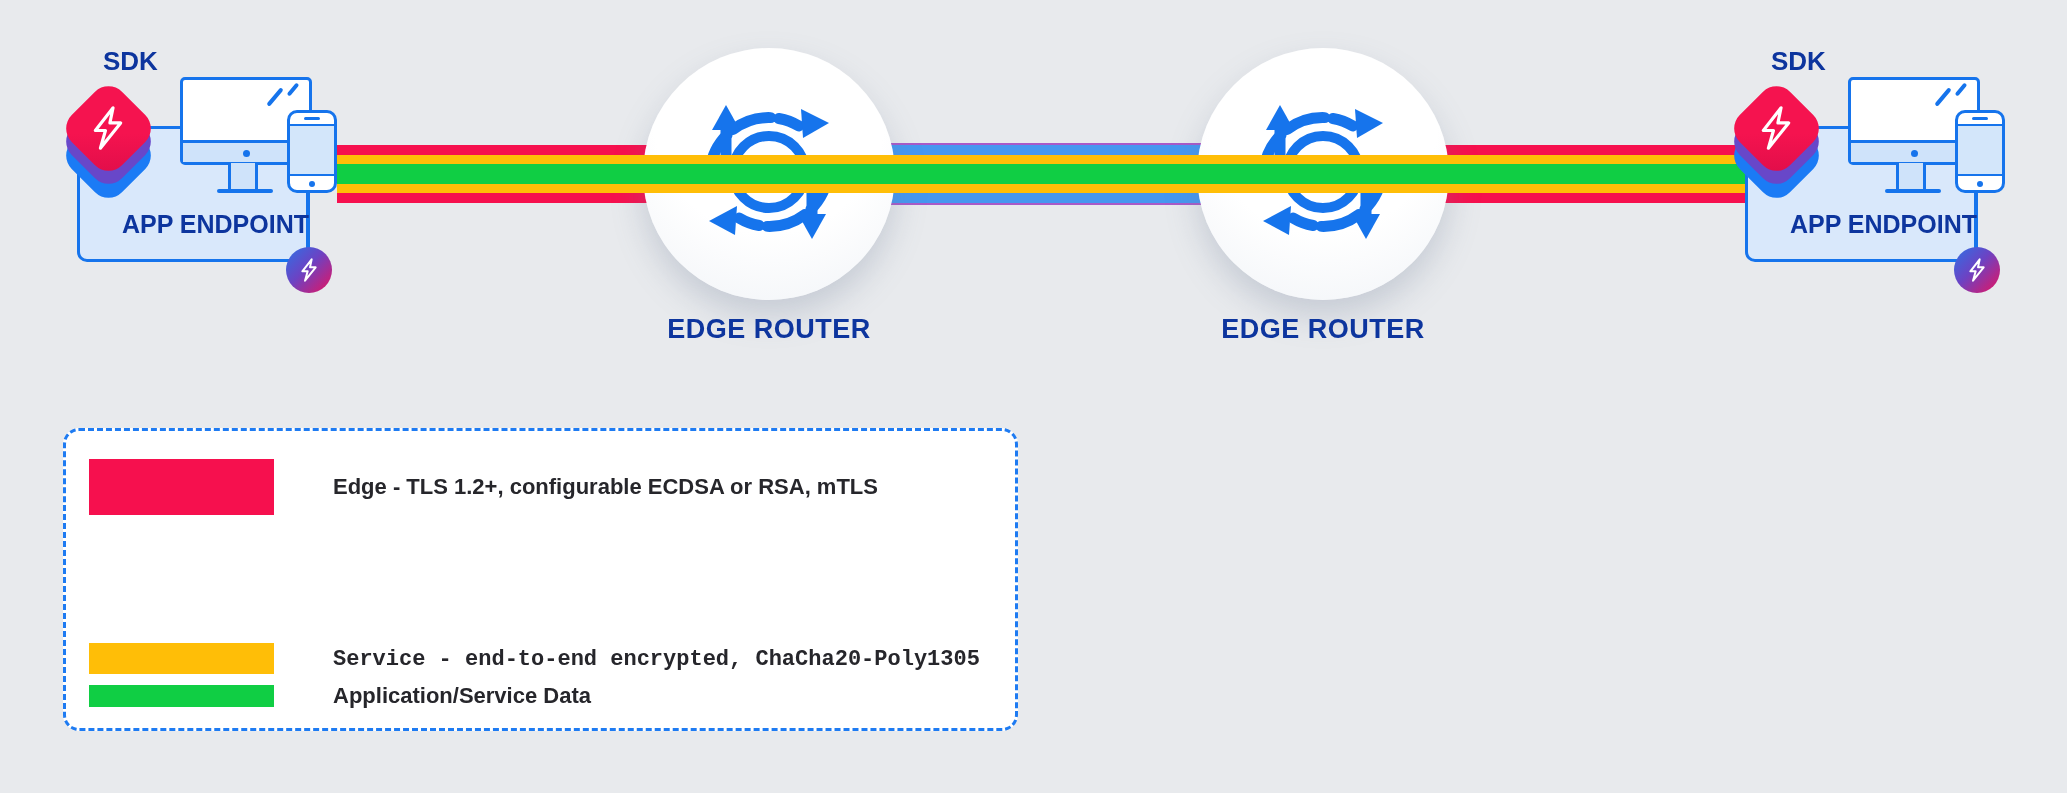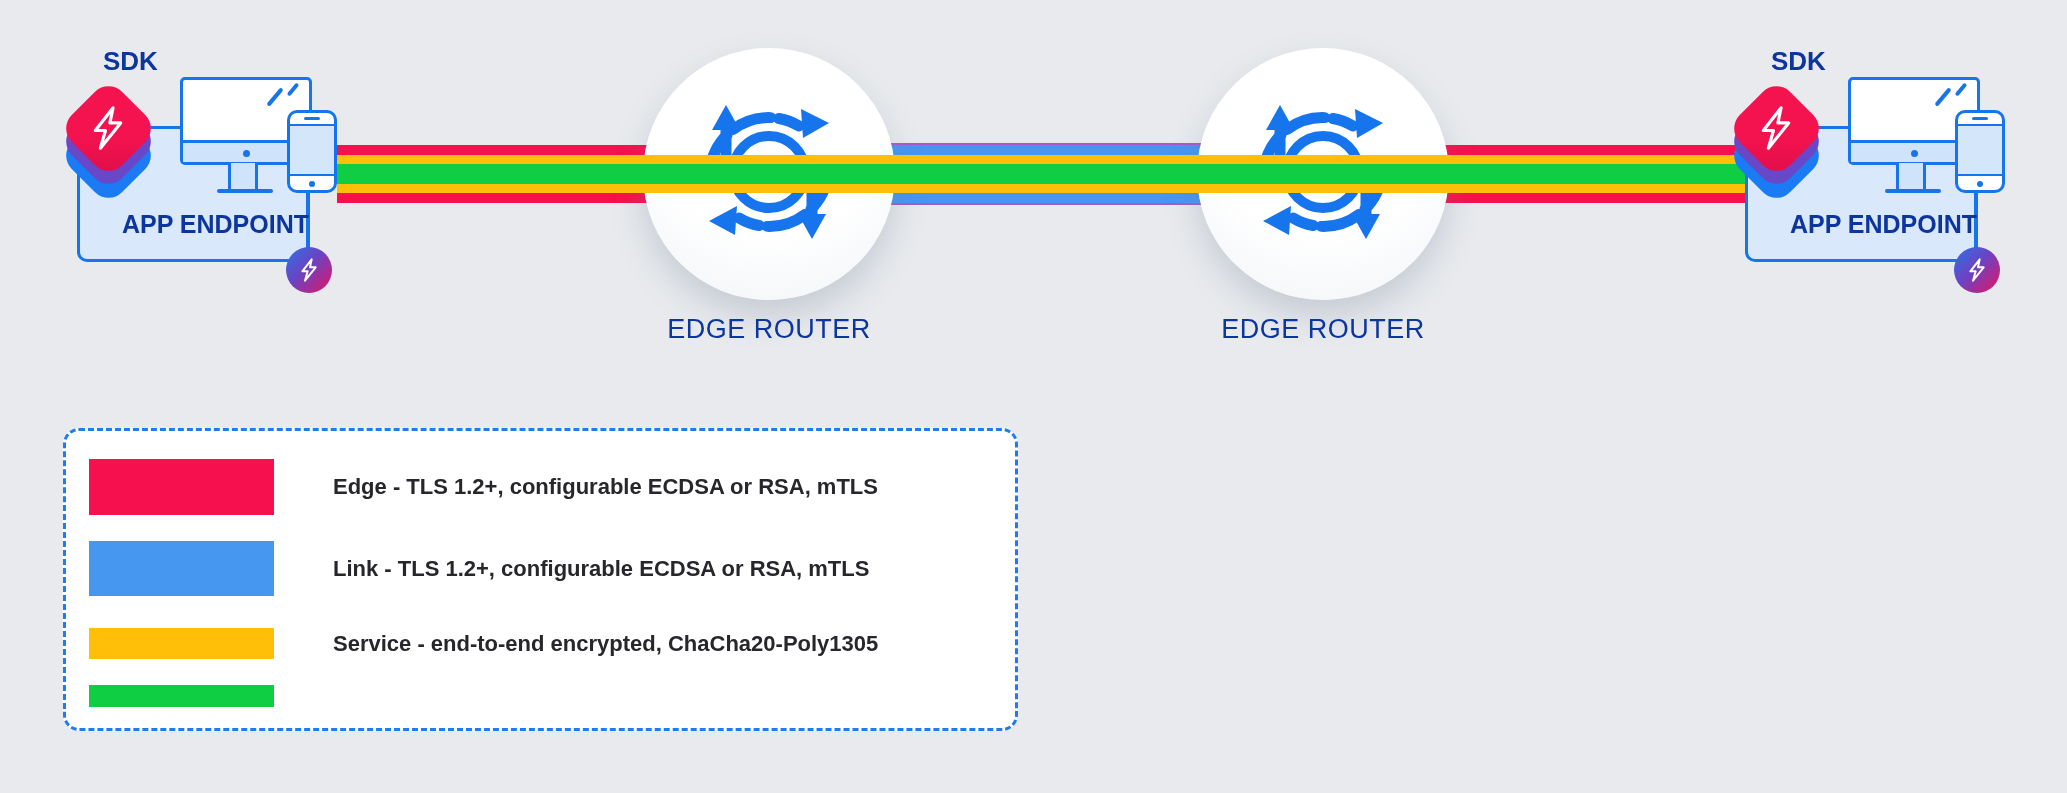--- a/index.html
+++ b/index.html
@@ -15,21 +15,21 @@
   .stripe.link.bottom{box-shadow:0 2px 0 var(--c-link-edge-purple);}
   .stripe.service{background:var(--c-service);height:9px;}
   .stripe.data{background:var(--c-data);height:20px;}
 
   
   .router-circle{position:absolute;width:252px;height:252px;border-radius:50%;z-index:2;
     background:radial-gradient(circle at 50% 28%, #ffffff 52%, #f0f3f7 100%);
     box-shadow:0 16px 32px rgba(110,125,150,.28);}
   .router-icon{position:absolute;left:46px;top:44px;width:160px;height:160px;}
   .router-label{position:absolute;top:314px;width:300px;text-align:center;
-    color:var(--c-navy);font-size:27px;font-weight:400;letter-spacing:.5px;z-index:2;}
+    color:var(--c-navy);font-size:27px;font-weight:700;letter-spacing:.5px;z-index:2;}
 
   
   .endpoint{position:absolute;top:50px;width:270px;height:270px;z-index:5;}
   .sdk-label{position:absolute;left:6px;top:-4px;color:var(--c-navy);font-size:26px;font-weight:600;margin-left:20px;}
   .ep-box{position:absolute;left:0;top:76px;width:232px;height:136px;background:var(--c-box-fill);
     border:3px solid var(--c-icon-blue);border-radius:10px;box-sizing:border-box;z-index:1;}
   .ep-label{position:absolute;left:0;top:160px;width:232px;text-align:right;
     color:var(--c-navy);font-size:25px;font-weight:600;z-index:2;}
 
   .monitor{position:absolute;left:103px;top:27px;width:132px;height:88px;background:#fff;
@@ -69,21 +69,21 @@
 
   
   .legend{position:absolute;left:63px;top:428px;width:955px;height:303px;background:#fff;
     border:3px dashed var(--c-dash-blue);border-radius:16px;box-sizing:border-box;z-index:4;}
   .lg-row{position:absolute;left:23px;}
   .lg-swatch{position:absolute;left:0;top:0;width:185px;}
   .lg-label{position:absolute;left:244px;top:50%;transform:translateY(-50%);white-space:nowrap;
     color:#26262B;font-size:22px;font-weight:600;}
   .lg-r0{top:28px;height:56px;width:900px;}  .lg-r0 .lg-swatch{height:56px;}
   .lg-r1{top:110px;height:55px;width:900px;} .lg-r1 .lg-swatch{height:55px;}
-  .lg-r2{top:197px;height:31px;width:900px;} .lg-r2 .lg-swatch{height:31px;}
+  .lg-r2{top:212px;height:31px;width:900px;font-family:Liberation Mono, monospace;} .lg-r2 .lg-swatch{height:31px;}
   .lg-r3{top:254px;height:22px;width:900px;} .lg-r3 .lg-swatch{height:22px;}
 </style>
 </head>
 <body>
 
 <div id="stage">
 
   <div class="stripe edge z1" style="left:337px;top:145px;width:432px;"></div>
   <div class="stripe edge z1" style="left:337px;top:193px;width:432px;"></div>
   <div class="stripe edge z1" style="left:1323px;top:145px;width:424px;"></div>
@@ -201,26 +201,23 @@
         <path d="M38 4 L10 40 H26 L18 68 L50 28 H33 Z" fill="none" stroke="#ffffff" stroke-width="6" stroke-linejoin="round"></path>
       </svg>
     </div>
   </div>
 
   <div class="legend">
     <div class="lg-row lg-r0">
       <div class="lg-swatch" style="background: rgb(246, 16, 78);"></div>
       <div class="lg-label">Edge - TLS 1.2+, configurable ECDSA or RSA, mTLS</div>
     </div>
-    <div class="lg-row lg-r1">
-      <div class="lg-swatch" style="background: rgb(69, 151, 240);"></div>
-      <div class="lg-label">Link - TLS 1.2+, configurable ECDSA or RSA, mTLS</div>
-    </div>
     <div class="lg-row lg-r2">
       <div class="lg-swatch" style="background: rgb(255, 190, 7);"></div>
       <div class="lg-label">Service - end-to-end encrypted, ChaCha20-Poly1305</div>
     </div>
     <div class="lg-row lg-r3">
       <div class="lg-swatch" style="background: rgb(16, 206, 68);"></div>
+      <div class="lg-label">Application/Service Data</div>
     </div>
   </div>
 
 </div>
 
 </body></html>

